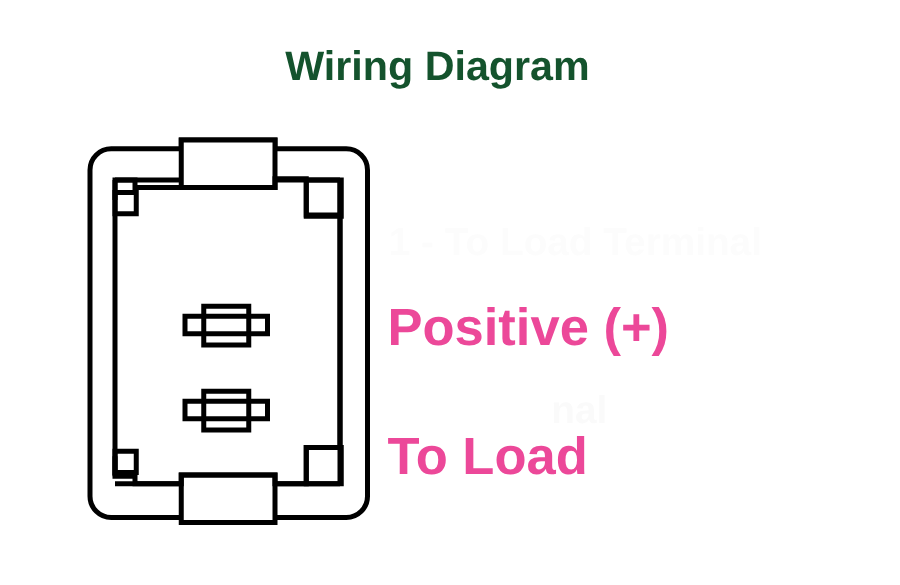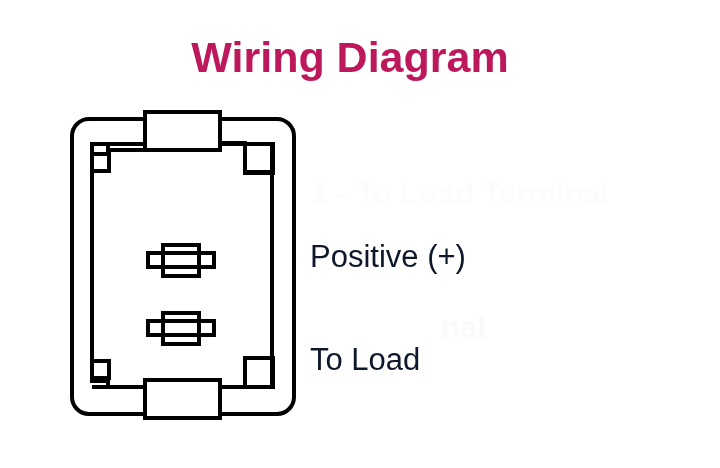--- a/index.html
+++ b/index.html
@@ -16,46 +16,46 @@
     font-family: "Liberation Sans", sans-serif;
   }
 
   
   #title {
     position: absolute;
     left: 0;
     top: 36px;
     width: 700px;
     text-align: center;
-    font-size: 43px;
+    font-size: 33px;
     font-weight: bold;
-    color: #be185d;
+    color: #14532d;
     letter-spacing: 0px;
     line-height: 1;
     white-space: nowrap;
   }
 
   
   #switch-drawing {
     position: absolute;
     left: 52px;
     top: 100px;
     width: 260px;
     height: 330px;
   }
   #switch-drawing svg {
     display: block;
   }
 
   
   .callout {
     position: absolute;
-    font-size: 31px;
-    font-weight: normal;
-    color: #0f172a;
+    font-size: 42px;
+    font-weight: bold;
+    color: #ec4899;
     white-space: nowrap;
     line-height: 1;
   }
   #label-positive {
     left: 310px;
     top: 241px;
   }
   #label-to-load {
     left: 310px;
     top: 312px;

